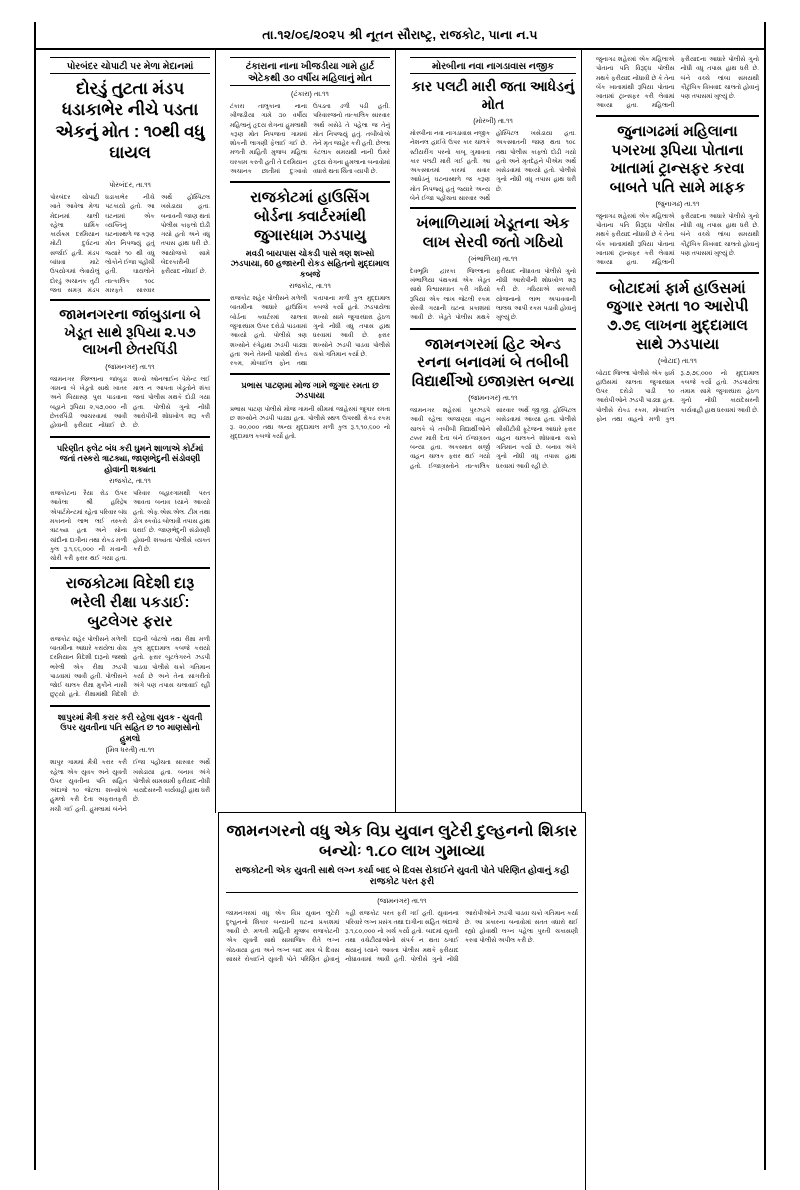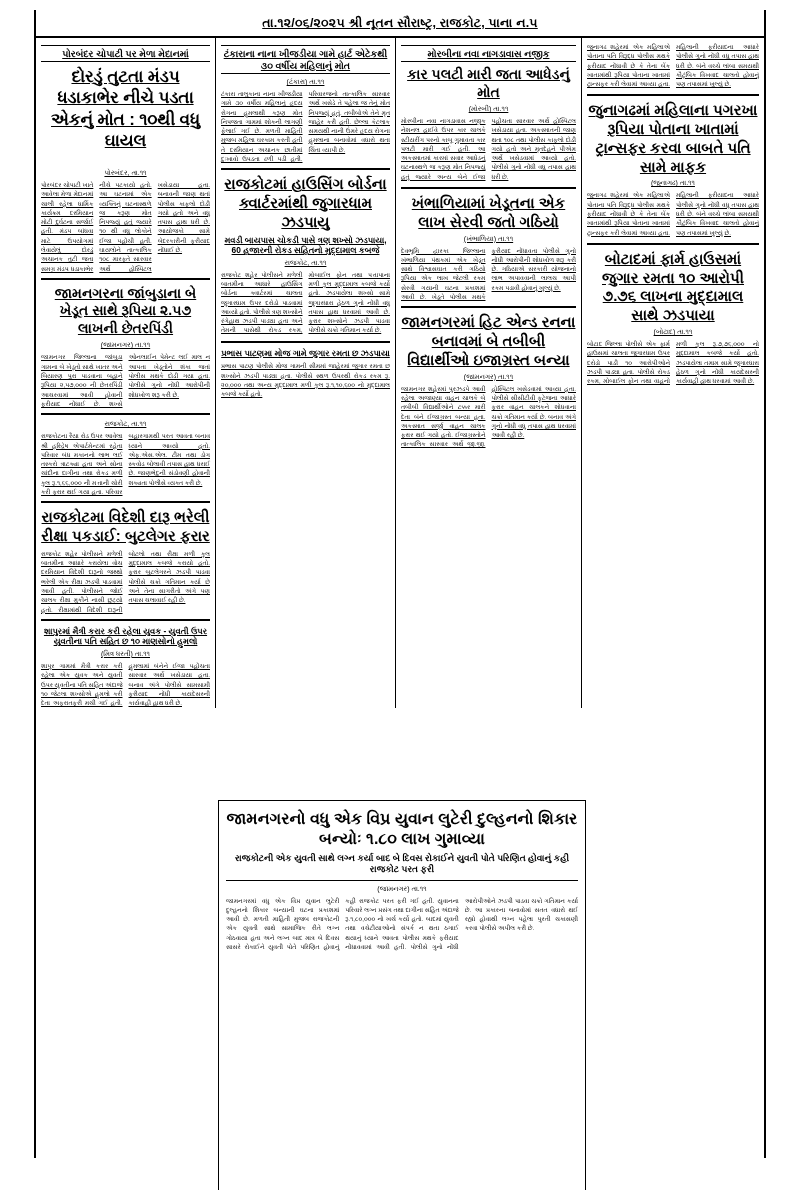--- a/index.html
+++ b/index.html
@@ -5,42 +5,41 @@
   html,body{margin:0;padding:0;background:#ffffff;}
   body{
     width:800px;height:1190px;
     font-family:"Liberation Sans", sans-serif;
     color:#000;
     position:relative;
     overflow:hidden;
   }
   .page{
     position:absolute;
-    left:34px;top:10px;
+    left:34px;top:22px;
     width:732px;height:1148px;
     border-left:2px solid #000;
     border-right:2px solid #000;
     box-sizing:border-box;
-    text-decoration:underline;
   }
   .masthead{
     text-align:center;
     font-size:12.5px;
     font-weight:bold;
     padding:6px 0 5px 0;
     border-bottom:2px solid #000;
     letter-spacing:.2px;
   }
   .cols{
     display:flex;
     padding:0;
   }
   .col{
     box-sizing:border-box;
-    padding:4px 5px 0 5px;
+    padding:4px 5px 0 14px;
   }
   .col.c1{width:180px;border-right:1px solid #000;}
   .col.c2{width:180px;border-right:1px solid #000;}
   .col.c3{width:186px;border-right:1px solid #000;}
   .col.c4{width:182px;}
 
   .kicker{
     text-align:center;
     font-size:9.5px;
     font-weight:bold;
@@ -120,20 +119,21 @@
       <div class="body three">
         <p>પોરબંદર ચોપાટી ખાતે આવેલા મેળા મેદાનમાં ચાલી રહેલા ધાર્મિક કાર્યક્રમ દરમિયાન મોટી દુર્ઘટના સર્જાઈ હતી. મંડપ બાંધવા માટે ઉપયોગમાં લેવાયેલું દોરડું અચાનક તુટી જતા સમગ્ર મંડપ ધડાકાભેર નીચે પટકાયો હતો. આ ઘટનામાં એક વ્યક્તિનું ઘટનાસ્થળે જ કરૂણ મોત નિપજ્યું હતું જ્યારે ૧૦ થી વધુ લોકોને ઈજા પહોંચી હતી. ઘાયલોને તાત્કાલિક ૧૦૮ મારફતે સારવાર અર્થે હોસ્પિટલ ખસેડાયા હતા. બનાવની જાણ થતાં પોલીસ કાફલો દોડી ગયો હતો અને વધુ તપાસ હાથ ધરી છે. આયોજકો સામે બેદરકારીની ફરીયાદ નોંધાઈ છે.</p>
       </div>
       <div class="thickrule"></div>
       <h2 class="hl">જામનગરના જાંબુડાના બે ખેડૂત સાથે રૂપિયા ૨.૫૭ લાખની છેતરપિંડી</h2>
       <div class="byline">(જામનગર) તા.૧૧</div>
       <div class="body two">
         <p>જામનગર જિલ્લાના જાંબુડા ગામના બે ખેડૂતો સાથે ખાતર અને બિયારણ પુરા પાડવાના બહાને રૂપિયા ૨,૫૭,૦૦૦ ની છેતરપિંડી આચરવામાં આવી હોવાની ફરીયાદ નોંધાઈ છે. શખ્સે ઓનલાઈન પેમેન્ટ લઈ માલ ન આપતા ખેડૂતોને શંકા જતાં પોલીસ મથકે દોડી ગયા હતા. પોલીસે ગુનો નોંધી આરોપીની શોધખોળ શરૂ કરી છે.</p>
       </div>
       <div class="thickrule"></div>
+      <div class="subhl">પરિણીત ફ્લેટ બંધ કરી ઘુમને શાળાએ કોર્ટમાં જતાં તસ્કરો ત્રાટક્યા, જાણભેદુની સંડોવણી હોવાની શક્યતા</div>
       <div class="byline">રાજકોટ, તા.૧૧</div>
       <div class="body two">
         <p>રાજકોટના રૈયા રોડ ઉપર આવેલા શ્રી હરિદ્રેષ એપાર્ટમેન્ટમાં રહેતા પરિવાર બંધ મકાનનો લાભ લઈ તસ્કરો ત્રાટક્યા હતા અને સોના ચાંદીના દાગીના તથા રોકડ મળી કુલ રૂ.૧,૬૬,૦૦૦ ની મત્તાની ચોરી કરી ફરાર થઈ ગયા હતા. પરિવાર બહારગામથી પરત આવતા બનાવ ધ્યાને આવ્યો હતો. એફ.એસ.એલ. ટીમ તથા ડોગ સ્કવોડ બોલાવી તપાસ હાથ ધરાઈ છે. જાણભેદુની સંડોવણી હોવાની શક્યતા પોલીસે વ્યક્ત કરી છે.</p>
       </div>
       <div class="thickrule"></div>
       <h3 class="hl">રાજકોટમા વિદેશી દારૂ ભરેલી રીક્ષા પકડાઈ: બુટલેગર ફરાર</h3>
       <div class="body two">
         <p>રાજકોટ શહેર પોલીસને મળેલી બાતમીના આધારે કરાયેલા વોચ દરમિયાન વિદેશી દારૂનો જથ્થો ભરેલી એક રીક્ષા ઝડપી પાડવામાં આવી હતી. પોલીસને જોઈ ચાલક રીક્ષા મુકીને નાસી છુટ્યો હતો. રીક્ષામાંથી વિદેશી દારૂની બોટલો તથા રીક્ષા મળી કુલ મુદ્દામાલ કબજે કરાયો હતો. ફરાર બુટલેગરને ઝડપી પાડવા પોલીસે ચક્રો ગતિમાન કર્યા છે અને તેના સાગરીતો અંગે પણ તપાસ ચલાવાઈ રહી છે.</p>
       </div>
       <div class="thickrule"></div>

